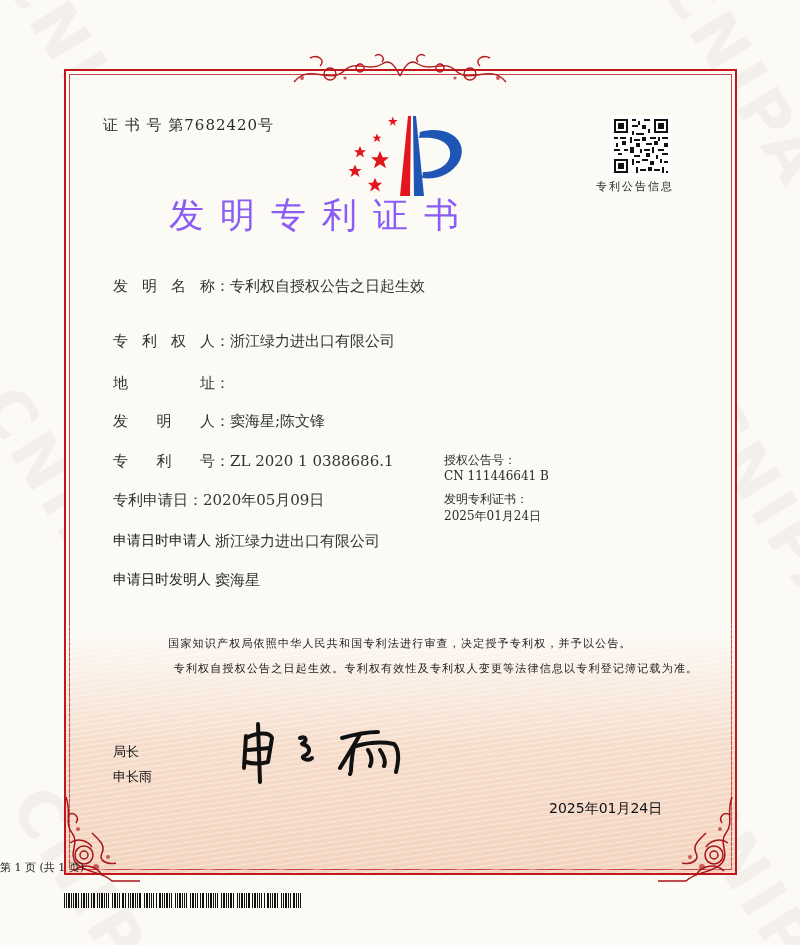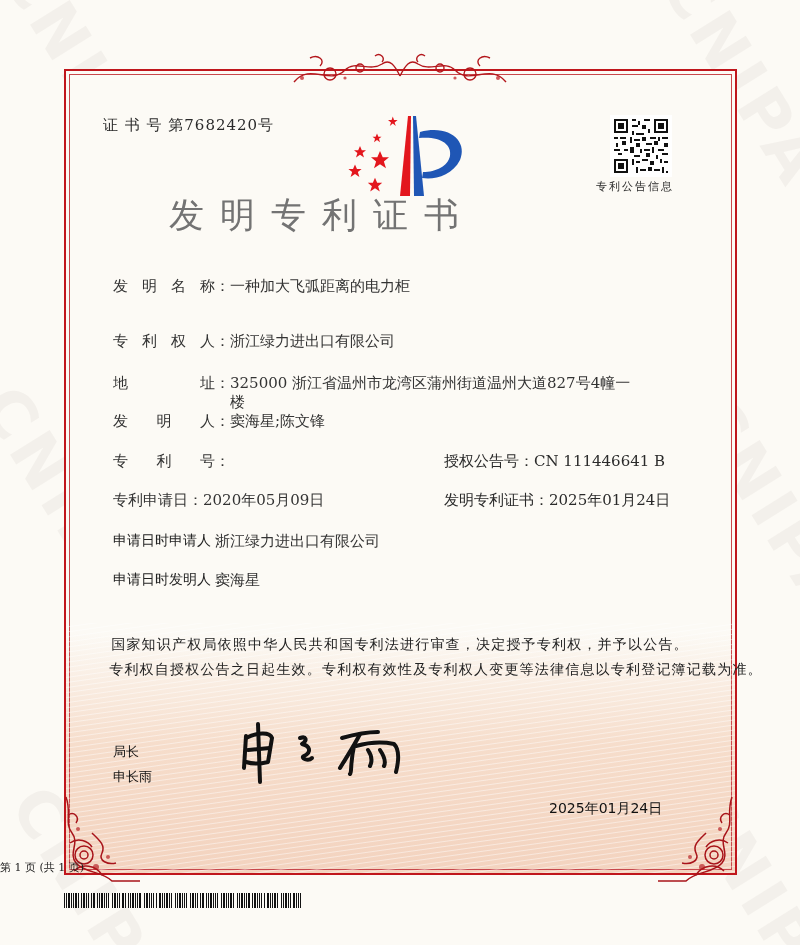--- a/index.html
+++ b/index.html
@@ -34,29 +34,29 @@
   .corner { position:absolute; width:80px; height:95px; }
   .corner-bl { left:62px; top:793px; }
   .corner-br { left:656px; top:793px; transform:scaleX(-1); }
   .abs { position:absolute; }
   .cert-no { left:103px; top:116px; font-size:15px; letter-spacing:1px; }
   .logo { left:340px; top:108px; width:130px; height:90px; }
   .qr { left:610px; top:115px; width:58px; height:58px; background:#fff; padding:2px; }
   .qr-label { left:596px; top:179px; font-size:11px; letter-spacing:2px; font-family:"DejaVu Serif", serif; }
   .title {
     left:0; width:644px; top:192px; text-align:center; font-family:"DejaVu Sans", sans-serif;
-    font-size:35px; letter-spacing:16px; color:#737373; font-weight:500;
+    font-size:35px; letter-spacing:16px; color:#8b5cf6; font-weight:500;
   }
   .row { position:absolute; left:113px; font-size:15px; color:#333; display:flex; white-space:nowrap; }
   .lbl { display:inline-block; }
   .lbl-spread { width:102px; display:flex; justify-content:space-between; }
   .val { display:inline-block; }
-  .row2col-right { position:absolute; left:444px; font-size:15px; display:flex; white-space:nowrap; }
+  .row2col-right { position:absolute; left:444px; font-size:12px; display:flex; white-space:nowrap;flex-direction:column; }
   .sans-lbl { font-family:"DejaVu Sans", sans-serif; font-size:14px; color:#222; }
-  .notice { left:0; width:800px; text-align:center; font-size:14px; letter-spacing:1.2px; color:#222; }
+  .notice { left:0; width:800px; text-align:center; font-size:11px; letter-spacing:1.2px; color:#222; }
   .director { left:113px; font-family:"DejaVu Sans", sans-serif; font-size:13px; color:#111; }
   .signature { left:238px; top:716px; width:180px; height:70px; }
   .sign-date { left:549px; top:800px; font-family:"DejaVu Sans", sans-serif; font-size:14px; color:#111; }
   .page-no { left:0; width:644px; top:860px; text-align:left; font-size:11px; color:#222; }
   .barcode { left:64px; top:893px; width:237px; height:15px; }
 </style>
 </head>
 <body>
 
 <div class="watermark" style="left:-40px;top:30px;">CNIPA</div>
@@ -207,63 +207,60 @@
 <div class="abs title">发明专利证书</div>
 
 <div class="row" style="top:277px;">
   <span class="lbl lbl-spread">
     <span>发</span>
     <span>明</span>
     <span>名</span>
     <span>称</span>
   </span>
   <span>：</span>
-  <span class="val">一种加大飞弧距离的电力柜</span>
+  <span class="val">专利权自授权公告之日起生效</span>
 </div>
 
 <div class="row" style="top:332px;">
   <span class="lbl lbl-spread">
     <span>专</span>
     <span>利</span>
     <span>权</span>
     <span>人</span>
   </span>
   <span>：</span>
   <span class="val">浙江绿力进出口有限公司</span>
 </div>
 
 <div class="row" style="top:374px;">
   <span class="lbl lbl-spread">
     <span>地</span>
     <span>址</span>
   </span>
   <span>：</span>
-  <span class="val" style="line-height:19px;">
-    <span>325000 浙江省温州市龙湾区蒲州街道温州大道827号4幢一</span><br>
-    <span>楼</span>
-  </span>
 </div>
 
 <div class="row" style="top:412px;">
   <span class="lbl lbl-spread">
     <span>发</span>
     <span>明</span>
     <span>人</span>
   </span>
   <span>：</span>
   <span class="val">窦海星;陈文锋</span>
 </div>
 
 <div class="row" style="top:452px;">
   <span class="lbl lbl-spread">
     <span>专</span>
     <span>利</span>
     <span>号</span>
   </span>
   <span>：</span>
+  <span class="val">ZL 2020 1 0388686.1</span>
 </div>
 <div class="row2col-right" style="top:452px;">
   <span class="lbl">授权公告号：</span>
   <span class="val">CN 111446641 B</span>
 </div>
 
 <div class="row" style="top:491px;">
   <span class="lbl">专利申请日：</span>
   <span class="val">2020年05月09日</span>
 </div>

